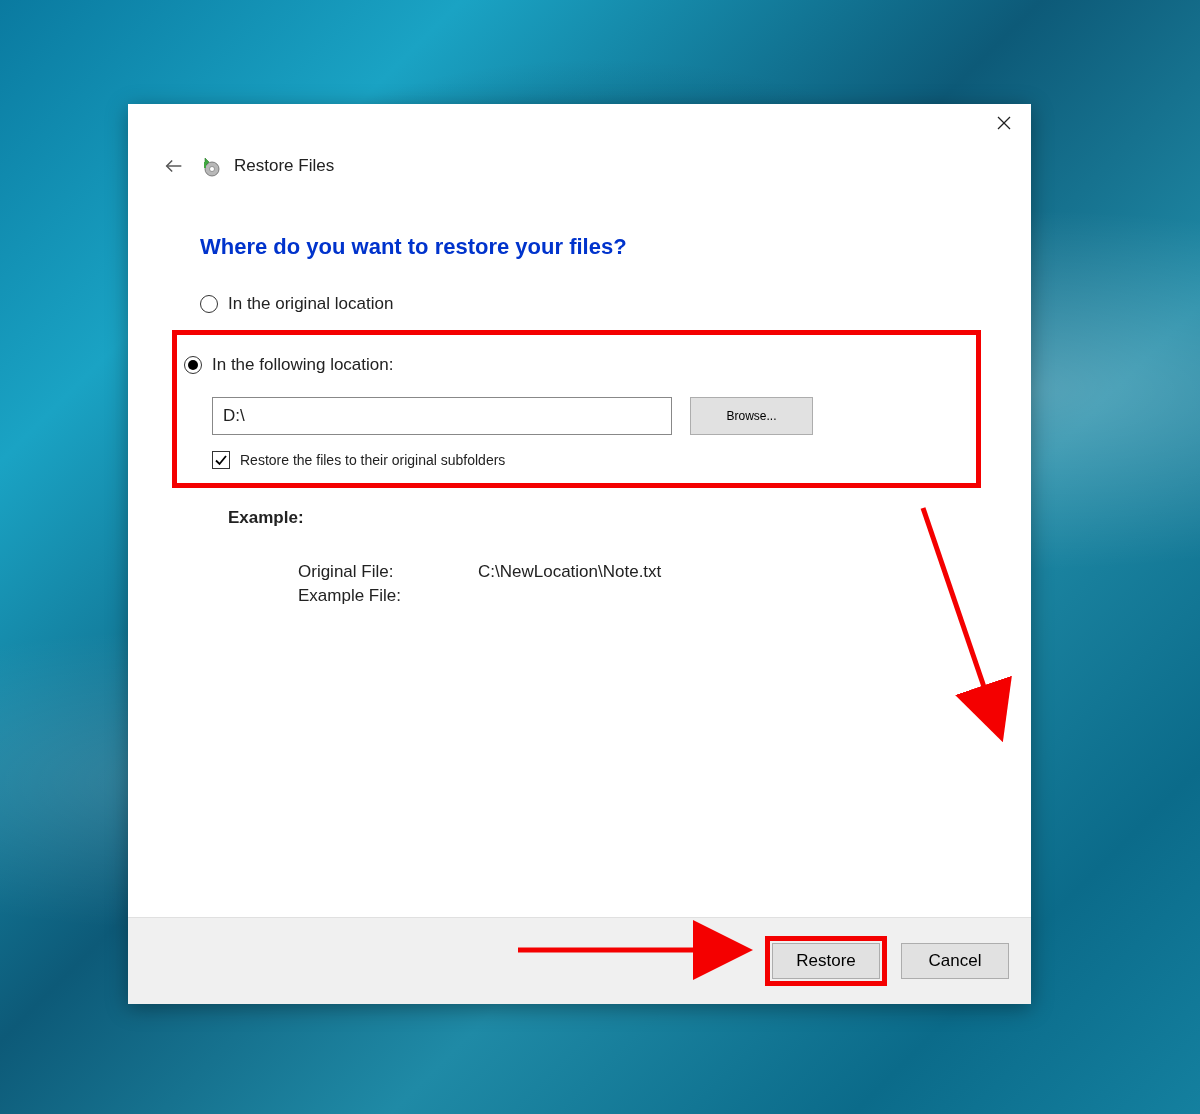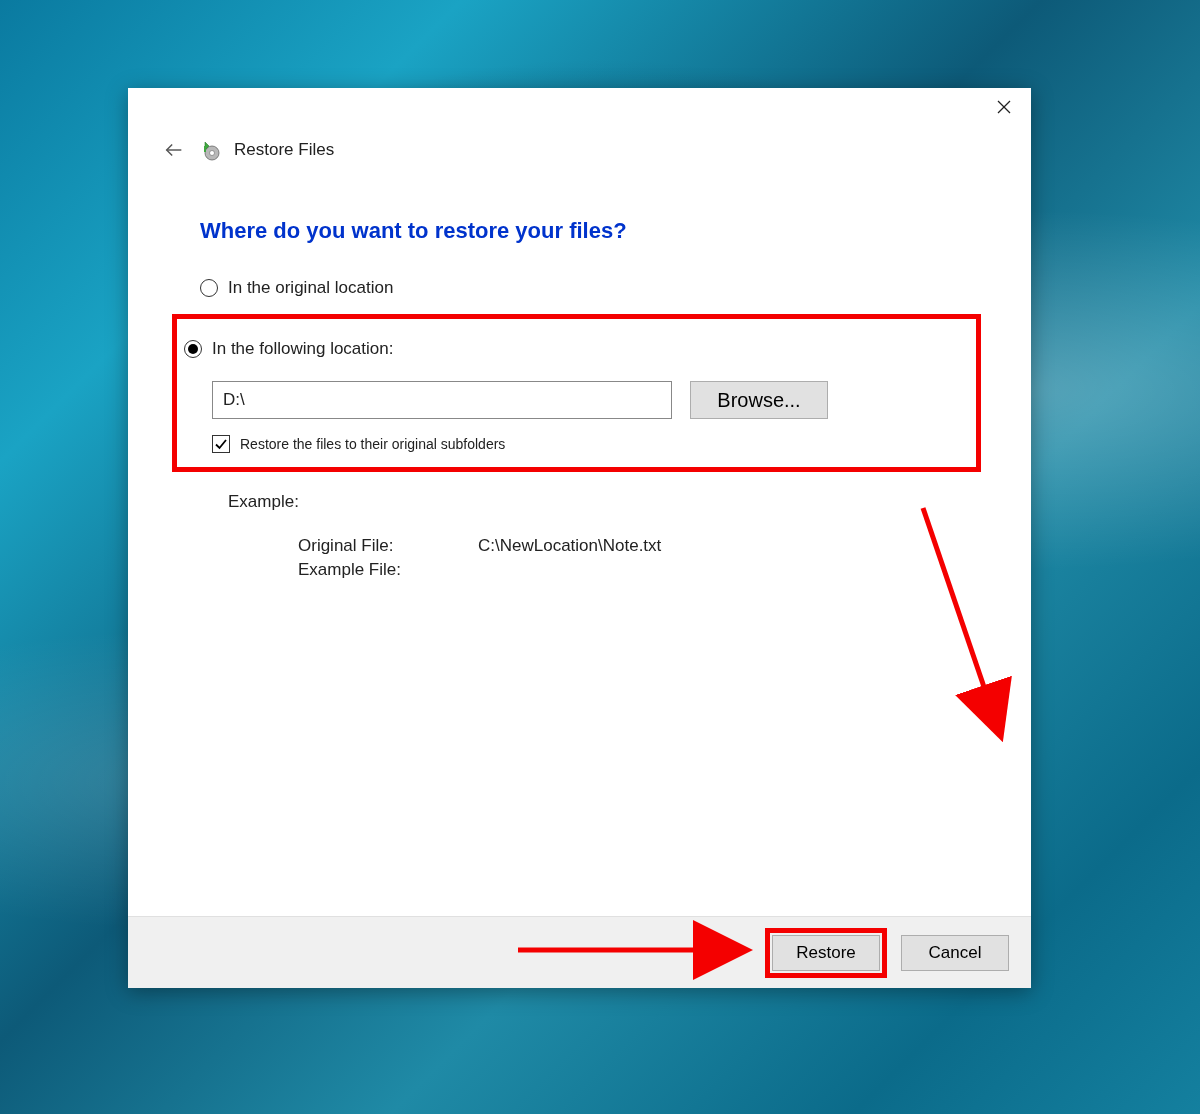--- a/index.html
+++ b/index.html
@@ -15,21 +15,21 @@
     position: absolute; inset: 0;
     background:
       radial-gradient(ellipse 900px 300px at 85% 35%, rgba(255,255,255,0.25), transparent 60%),
       radial-gradient(ellipse 700px 250px at 15% 70%, rgba(255,255,255,0.15), transparent 60%),
       radial-gradient(ellipse 500px 180px at 50% 15%, rgba(0,40,60,0.25), transparent 60%);
     pointer-events: none;
   }
 
   .dialog {
     position: absolute;
-    left: 128px; top: 88px;
+    left: 128px; top: 104px;
     width: 903px; height: 900px;
     background: #ffffff;
     box-shadow: 0 4px 20px rgba(0,0,0,0.35);
     display: flex;
     flex-direction: column;
   }
 
   .titlebar {
     display: flex;
     align-items: flex-start;
@@ -122,24 +122,24 @@
   }
   .path-input {
     width: 460px; height: 38px;
     border: 1px solid #888;
     padding: 0 10px;
     font-size: 17px;
     font-family: inherit;
     color: #222;
   }
   .browse-btn {
-    width: 138px; height: 38px;
+    width: 123px; height: 38px;
     background: #e1e1e1;
     border: 1px solid #adadad;
-    font-size: 20px;
+    font-size: 12px;
     font-family: inherit;
     cursor: pointer;
   }
 
   .checkbox-row {
     display: flex;
     align-items: center;
     gap: 10px;
     margin-left: 28px;
     font-size: 14px;
@@ -152,30 +152,30 @@
     align-items: center; justify-content: center;
     flex-shrink: 0;
   }
   .checkbox.checked svg { width: 14px; height: 14px; }
 
   .example-block {
     margin-left: 28px;
     font-size: 17px;
     color: #222;
   }
-  .example-label { margin-bottom: 24px; }
+  .example-label { margin-bottom: 34px; font-weight: bold; }
   .example-grid {
     display: grid;
     grid-template-columns: 180px 1fr;
     row-gap: 4px;
     margin-left: 70px;
   }
 
   .footer {
-    height: 72px;
+    height: 87px;
     background: #f0f0f0;
     border-top: 1px solid #e0e0e0;
     display: flex;
     align-items: center;
     justify-content: flex-end;
     gap: 14px;
     padding: 12px 22px;
     position: relative;
   }
   .footer-btn {

